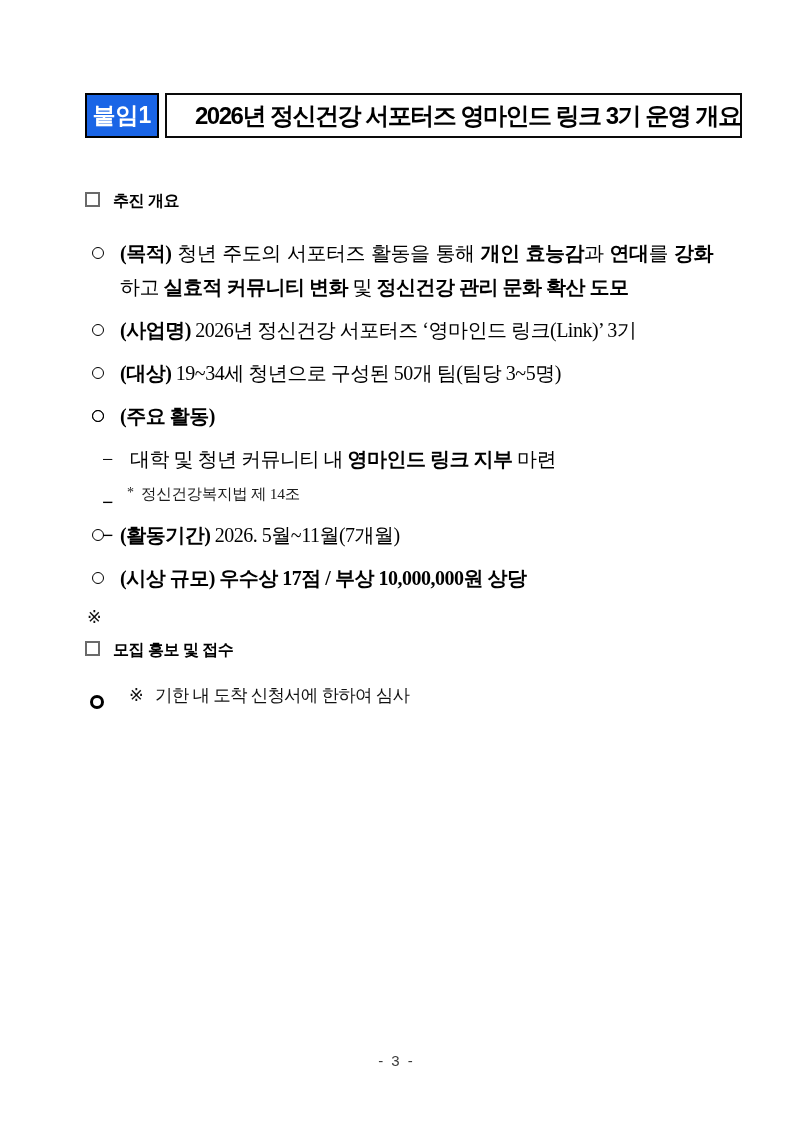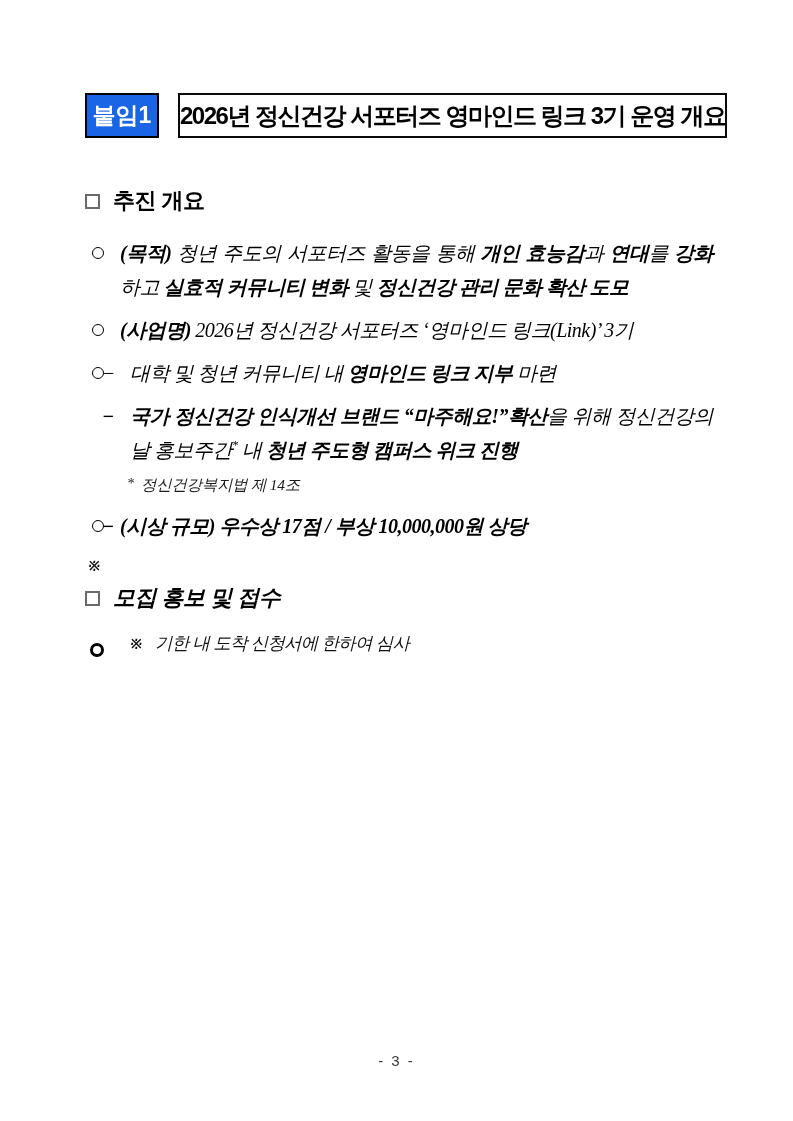--- a/index.html
+++ b/index.html
@@ -9,53 +9,54 @@
     margin:0 auto;
     background:#ffffff;
     box-sizing:border-box;
     padding:93px 80px 0 85px;
     overflow:hidden;
     font-family:"Liberation Serif","DejaVu Serif",serif;
     color:#000;
   }
 
   
-  .header-row { display:flex; align-items:stretch; gap:19px; height:45px; margin-bottom:46px; }
+  .header-row { display:flex; align-items:stretch; gap:6px; height:45px; margin-bottom:46px; }
   .attach-badge {
     width:74px; flex:0 0 74px;
     display:flex; align-items:center; justify-content:center;
     border:2px solid #000;
     color:#fff; font-weight:bold; font-size:23px;
     font-family:"Liberation Sans","DejaVu Sans",sans-serif;
     box-sizing:border-box;
   }
   .title-box {
     flex:1;
     display:flex; align-items:center; justify-content:center;
     border:2.5px solid #0a0a0a;
     font-weight:800; font-size:24px; letter-spacing:-1.5px;
     font-family:"Liberation Sans","DejaVu Sans",sans-serif;
     box-sizing:border-box;
     white-space:nowrap;
+    padding-left:28px;
   }
 
   
   .section-heading {
     font-family:"Liberation Sans","DejaVu Sans",sans-serif;
-    font-weight:bold; font-size:22px; line-height:34px;
+    font-weight:bold; font-size:16px; line-height:34px;
     margin:0 0 18px 0; letter-spacing:-0.5px;
   }
-  .section-heading.second { margin-top:38px;font-style:italic; }
+  .section-heading.second { margin-top:38px; }
   .square-marker {
     display:inline-block; width:15px; height:15px;
     border:2px solid #6a6a6a; box-sizing:border-box;
     margin-right:13px; vertical-align:-1px; background:#fff;
   }
 
-  .item { position:relative; font-size:20px; line-height:34px; margin:0 0 9px 0; text-align:justify; letter-spacing:-0.5px;font-style:italic; }
+  .item { position:relative; font-size:20px; line-height:34px; margin:0 0 9px 0; text-align:justify; letter-spacing:-0.5px; }
   .item .b { font-weight:bold; }
   .item .sup { font-size:12px; vertical-align:super; line-height:0; }
 
   .item.circle, .item.circle-bold { padding-left:35px; }
   .circle-marker {
     position:absolute; left:7px; top:11px;
     width:12px; height:12px; box-sizing:border-box;
     border:1.5px solid #000; border-radius:50%;
   }
   .item.circle-bold .circle-marker { width:14px; height:14px; border-width:3px; top:10px; left:5px; }
@@ -108,45 +109,56 @@
   <div class="item circle">
     <span class="circle-marker"></span>
     <span class="item-text"><span class="b">(목적) </span><span>청년 주도의 서포터즈 활동을 통해 </span><span class="b">개인 효능감</span><span>과 </span><span class="b">연대</span><span>를 </span><span class="b">강화</span><span>하고 </span><span class="b">실효적 커뮤니티 변화</span><span> 및 </span><span class="b">정신건강 관리 문화 확산 도모</span></span>
   </div>
 
   <div class="item circle">
     <span class="circle-marker"></span>
     <span class="item-text"><span class="b">(사업명) </span><span>2026년 정신건강 서포터즈 ‘영마인드 링크(Link)’ 3기</span></span>
   </div>
 
+  <div class="item circle">
+    <span class="circle-marker"></span>
+    <span class="item-text"><span class="b">(대상) </span><span>19~34세 청년으로 구성된 50개 팀(팀당 3~5명)</span></span>
+  </div>
 
   <div class="item circle">
     <span class="circle-marker"></span>
   </div>
 
+  <div class="item circle">
+    <span class="circle-marker"></span>
+    <span class="item-text"><span class="b">(주요 활동)</span></span>
+  </div>
 
   <div class="item dash">
     <span class="dash-marker">−</span>
     <span class="item-text"><span>대학 및 청년 커뮤니티 내 </span><span class="b">영마인드 링크 지부</span><span> 마련</span></span>
   </div>
 
   <div class="item dash bold-dash">
     <span class="dash-marker">−</span>
-    <span class="item-text"><span class="b">국가 정신건강 인식개선 브랜드 “마주해요!”확산</span><span>을 위해 정신건강의 날 홍보주간</span><span class="sup">*</span><span> 내 </span><span class="b">청년 주도형 캠퍼스 위크 진행</span></span>
   </div>
 
   <div class="item footnote">
     <span class="fn-marker">*</span>
     <span class="item-text"><span>정신건강복지법 제 14조</span></span>
   </div>
 
   <div class="item dash bold-dash">
     <span class="dash-marker">−</span>
   </div>
 
+  <div class="item circle">
+    <span class="circle-marker"></span>
+    <span class="item-text"><span class="b">(활동기간) </span><span>2026. 5월~11월(7개월)</span></span>
+  </div>
 
   <div class="item circle">
     <span class="circle-marker"></span>
     <span class="item-text"><span class="b">(시상 규모) 우수상 17점 / 부상 10,000,000원 상당</span></span>
   </div>
 
   <div class="item note">
     <span class="fn-marker">※</span>
   </div>
 

